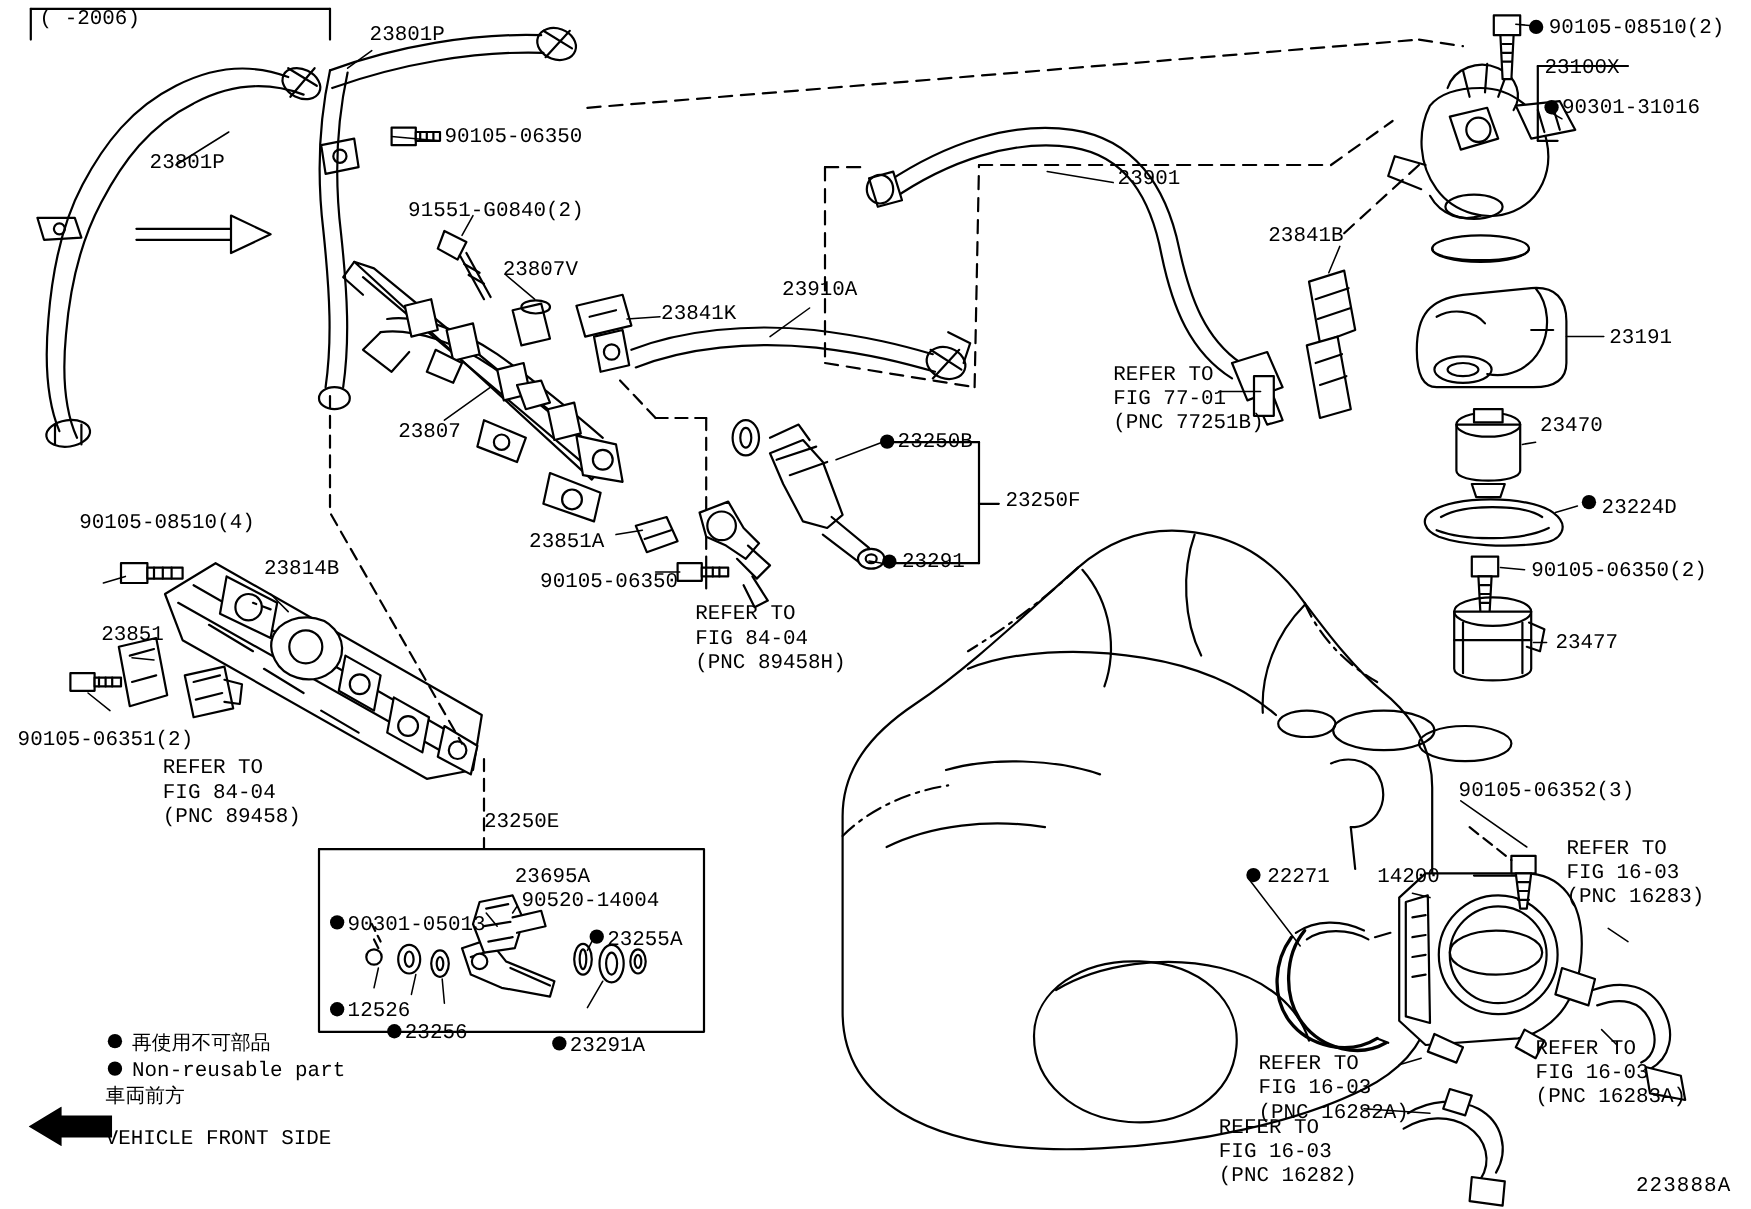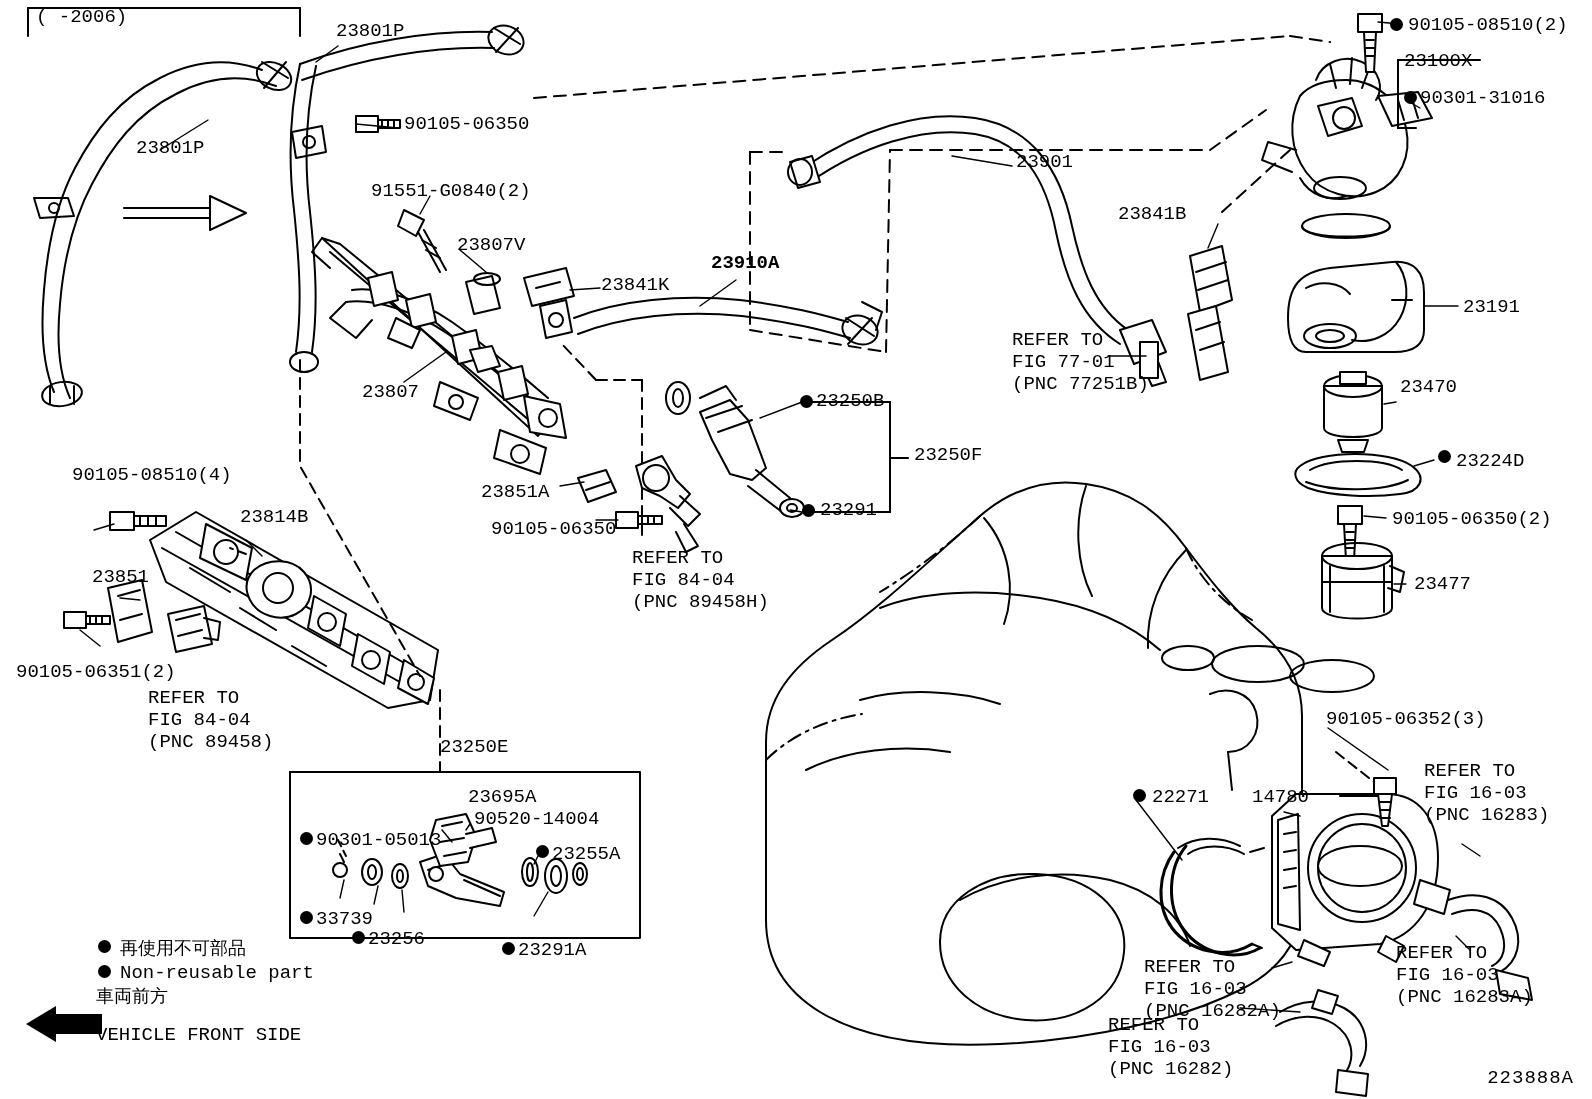--- a/index.html
+++ b/index.html
@@ -417,24 +417,24 @@
 </svg>
 
 <div class="lbl" style="left:36px;top:6px;">(    -2006)</div>
 
 <div class="lbl" style="left:336px;top:20px;">23801P</div>
 <div class="lbl" style="left:136px;top:137px;">23801P</div>
 <div class="lbl" style="left:404px;top:113px;">90105-06350</div>
 <div class="lbl" style="left:371px;top:180px;">91551-G0840(2)</div>
 <div class="lbl" style="left:457px;top:234px;">23807V</div>
 <div class="lbl" style="left:601px;top:274px;text-align:center;">23841K</div>
-<div class="lbl" style="left:711px;top:252px;font-weight:bold;">23910A</div>
+<div class="lbl" style="left:711px;top:252px;">23910A</div>
 <div class="lbl" style="left:362px;top:381px;">23807</div>
 <div class="lbl" style="left:1016px;top:151px;">23901</div>
-<div class="lbl" style="left:1118px;top:203px;">23841B</div>
+<div class="lbl" style="left:1153px;top:203px;">23841B</div>
 
 <div class="lbl" style="left:1408px;top:14px;">90105-08510(2)</div>
 <div class="lbl" style="left:1404px;top:50px;">23100X</div>
 <div class="lbl" style="left:1420px;top:87px;">90301-31016</div>
 <div class="lbl" style="left:1463px;top:296px;">23191</div>
 <div class="lbl" style="left:1400px;top:376px;">23470</div>
 <div class="lbl" style="left:1456px;top:450px;">23224D</div>
 <div class="lbl" style="left:1392px;top:508px;">90105-06350(2)</div>
 <div class="lbl" style="left:1414px;top:573px;">23477</div>
 <div class="lbl" style="left:1326px;top:708px;text-align:center;">90105-06352(3)</div>
@@ -448,26 +448,26 @@
 <div class="lbl" style="left:72px;top:464px;">90105-08510(4)</div>
 <div class="lbl" style="left:240px;top:506px;">23814B</div>
 <div class="lbl" style="left:92px;top:566px;">23851</div>
 <div class="lbl" style="left:16px;top:661px;">90105-06351(2)</div>
 
 <div class="lbl" style="left:440px;top:736px;">23250E</div>
 <div class="lbl" style="left:420px;top:786px;margin-left:48px;">23695A</div>
 <div class="lbl" style="left:474px;top:808px;">90520-14004</div>
 <div class="lbl" style="left:316px;top:829px;">90301-05013</div>
 <div class="lbl" style="left:552px;top:843px;">23255A</div>
-<div class="lbl" style="left:316px;top:908px;">33739</div>
+<div class="lbl" style="left:316px;top:908px;">12526</div>
 <div class="lbl" style="left:368px;top:928px;">23256</div>
 <div class="lbl" style="left:518px;top:939px;">23291A</div>
 
 <div class="lbl" style="left:1152px;top:786px;">22271</div>
-<div class="lbl" style="left:1252px;top:786px;">14780</div>
+<div class="lbl" style="left:1252px;top:786px;">14200</div>
 
 <div class="lbl multi" style="left:1012px;top:329px;">
   <div>REFER TO</div>
   <div>FIG 77-01</div>
   <div class="small">(PNC 77251B)</div>
 </div>
 
 <div class="lbl multi" style="left:632px;top:547px;">
   <div>REFER TO</div>
   <div>FIG 84-04</div>

